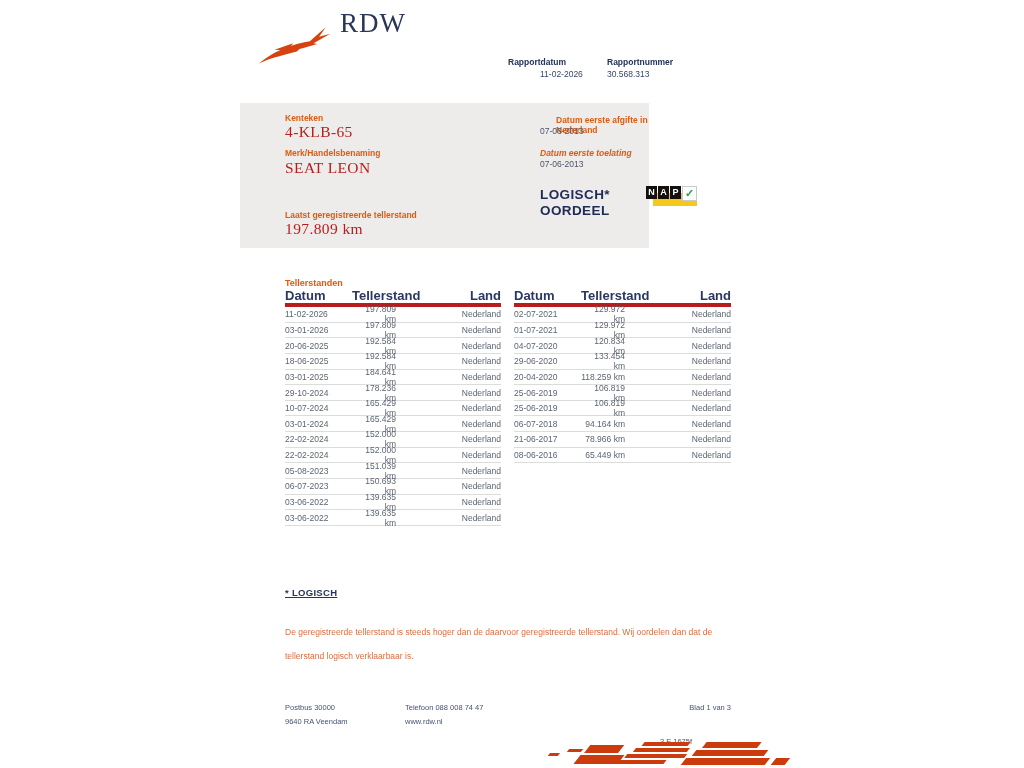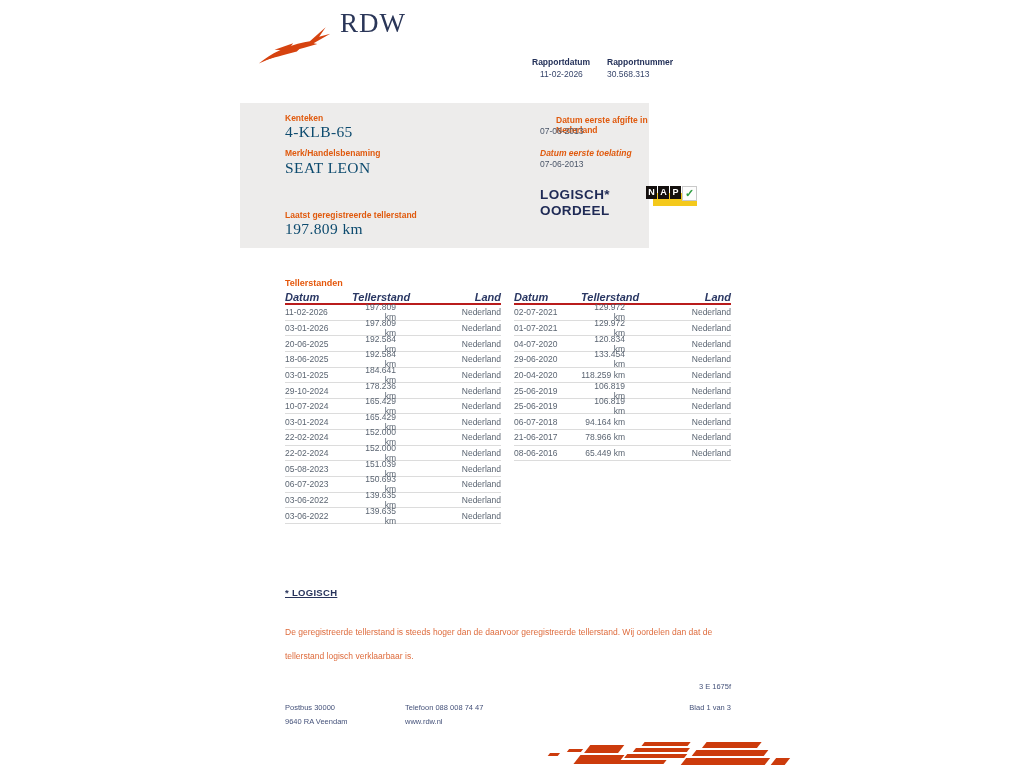--- a/index.html
+++ b/index.html
@@ -9,37 +9,37 @@
 
   
   .rdw-wordmark{font-family:"Liberation Serif",serif;font-size:27px;color:#2a3658;letter-spacing:1px;}
   .report-title{font-family:"Liberation Serif",serif;font-weight:bold;font-size:17.5px;color:#e8690d;letter-spacing:.2px;}
   .meta-label{font-size:8.5px;font-weight:bold;color:#243159;}
   .meta-value{font-size:8.5px;color:#38466b;}
 
   
   .panel{left:240px;top:103px;width:409px;height:145px;background:#edeceb;}
   .lbl{font-size:8.5px;font-weight:bold;color:#e05a0e;}
-  .val-serif{font-family:"Liberation Serif",serif;font-size:15.5px;color:#0c4a6e;letter-spacing:.4px;}
+  .val-serif{font-family:"Liberation Serif",serif;font-size:15.5px;color:#b91c1c;letter-spacing:.4px;}
   .val-sans{font-size:8.5px;color:#4a5568;}
   .oordeel{font-size:13.5px;font-weight:bold;color:#1f2a55;line-height:16px;letter-spacing:.4px;}
 
   
   .nap{width:54px;height:22px;}
   .nap .yellow{position:absolute;left:7px;top:7px;width:44px;height:13px;background:#f4c91c;}
   .nap .box{position:absolute;top:0;width:11px;height:13px;background:#14100e;color:#fff;
             font-size:9px;font-weight:bold;text-align:center;line-height:13px;}
   .nap .check{position:absolute;top:0;left:36px;width:13px;height:13px;background:#fdfdfd;border:1px solid #c9c9c9;
               color:#2f9e43;font-size:11px;font-weight:bold;text-align:center;line-height:12px;}
 
   
   .section-title{font-size:9px;font-weight:bold;color:#e5570b;}
   .otable{position:absolute;top:290px;}
-  .thead{display:flex;align-items:flex-end;height:13px;border-bottom:2px solid #b91c1c;
-         font-size:11px;font-weight:bold;color:#2a3763;font-style:italic;}
+  .thead{display:flex;align-items:flex-end;height:13px;border-bottom:4px solid #b91c1c;
+         font-size:13px;font-weight:bold;color:#2a3763;}
   .trow{display:flex;align-items:center;height:14.65px;border-bottom:1px solid #dcdcdc;
         font-size:8.5px;color:#5b6572;}
   .c-datum{width:67px;}
   .c-tell{width:84px;}
   .c-land{flex:1;text-align:right;}
   .km{display:inline-block;width:44px;text-align:right;font-style:normal;}
 
   
   .fn-title{font-size:9.5px;font-weight:bold;color:#27335b;letter-spacing:.3px;}
   .fn-text{font-size:8.5px;line-height:24px;color:#de6b3c;width:460px;}
@@ -54,21 +54,21 @@
 <div class="page">
 
   <svg class="abs" style="left:256px;top:22px;" width="78" height="46" viewBox="0 0 84 48">
     <path fill="#d64310" d="M3 44 C16 33 33 25 52 21 L58 20 L75 5 L68 15 L80 12 L62 22 L66 23 L52 27 C36 31 18 37 3 44 Z"></path>
     <path fill="#d64310" d="M8 41 C22 32 38 26 52 23 L44 31 C30 35 17 38 8 41 Z"></path>
     <path fill="#d64310" d="M20 29 L40 22 L34 30 Z"></path>
   </svg>
   <div class="abs rdw-wordmark" style="left:340px;top:8px;">RDW</div>
 
 
-  <div class="abs meta-label" style="left:532px;top:57px;">Rapportdatum</div>
+  <div class="abs meta-label" style="left:508px;top:57px;">Rapportdatum</div>
   <div class="abs meta-label" style="left:607px;top:57px;">Rapportnummer</div>
   <div class="abs meta-value" style="left:540px;top:69px;">11-02-2026</div>
   <div class="abs meta-value" style="left:607px;top:69px;">30.568.313</div>
 
   <div class="abs panel">
     <div class="abs lbl" style="left:45px;top:10px;">Kenteken</div>
     <div class="abs val-serif" style="left:45px;top:20px;">4-KLB-65</div>
 
     <div class="abs lbl" style="left:45px;top:45px;">Merk/Handelsbenaming</div>
     <div class="abs val-serif" style="left:45px;top:56px;">SEAT LEON</div>
@@ -263,21 +263,21 @@
   </div>
 
   <div class="abs fn-title" style="left:285px;top:587px;text-decoration:underline;">* LOGISCH</div>
   <div class="abs fn-text" style="left:285px;top:620px;">De geregistreerde tellerstand is steeds hoger dan de daarvoor geregistreerde tellerstand. Wij oordelen dan dat de tellerstand logisch verklaarbaar is.</div>
 
   <div class="abs foot" style="left:285px;top:703px;">Postbus 30000</div>
   <div class="abs foot" style="left:285px;top:717px;">9640 RA Veendam</div>
   <div class="abs foot" style="left:405px;top:703px;">Telefoon 088 008 74 47</div>
   <div class="abs foot" style="left:405px;top:717px;">www.rdw.nl</div>
   <div class="abs foot foot-right" style="left:621px;top:703px;">Blad 1 van 3</div>
-  <div class="abs foot foot-right" style="left:621px;top:682px;">3 E 1675f</div>
+  <div class="abs foot foot-right" style="left:621px;top:737px;text-align:center;">3 E 1675f</div>
 
   <svg class="abs" style="left:545px;top:739px;" width="250" height="28" viewBox="0 0 250 28">
     <g fill="#cc3b0c" transform="translate(14,0) skewX(-38)">
       <rect x="2" y="14" width="10" height="3"></rect>
       <rect x="18" y="10" width="14" height="3"></rect>
       <rect x="36" y="6" width="34" height="8"></rect>
       <rect x="34" y="16" width="44" height="9"></rect>
       <rect x="88" y="3" width="46" height="4"></rect>
       <rect x="84" y="9" width="54" height="4"></rect>
       <rect x="80" y="15" width="60" height="4"></rect>

